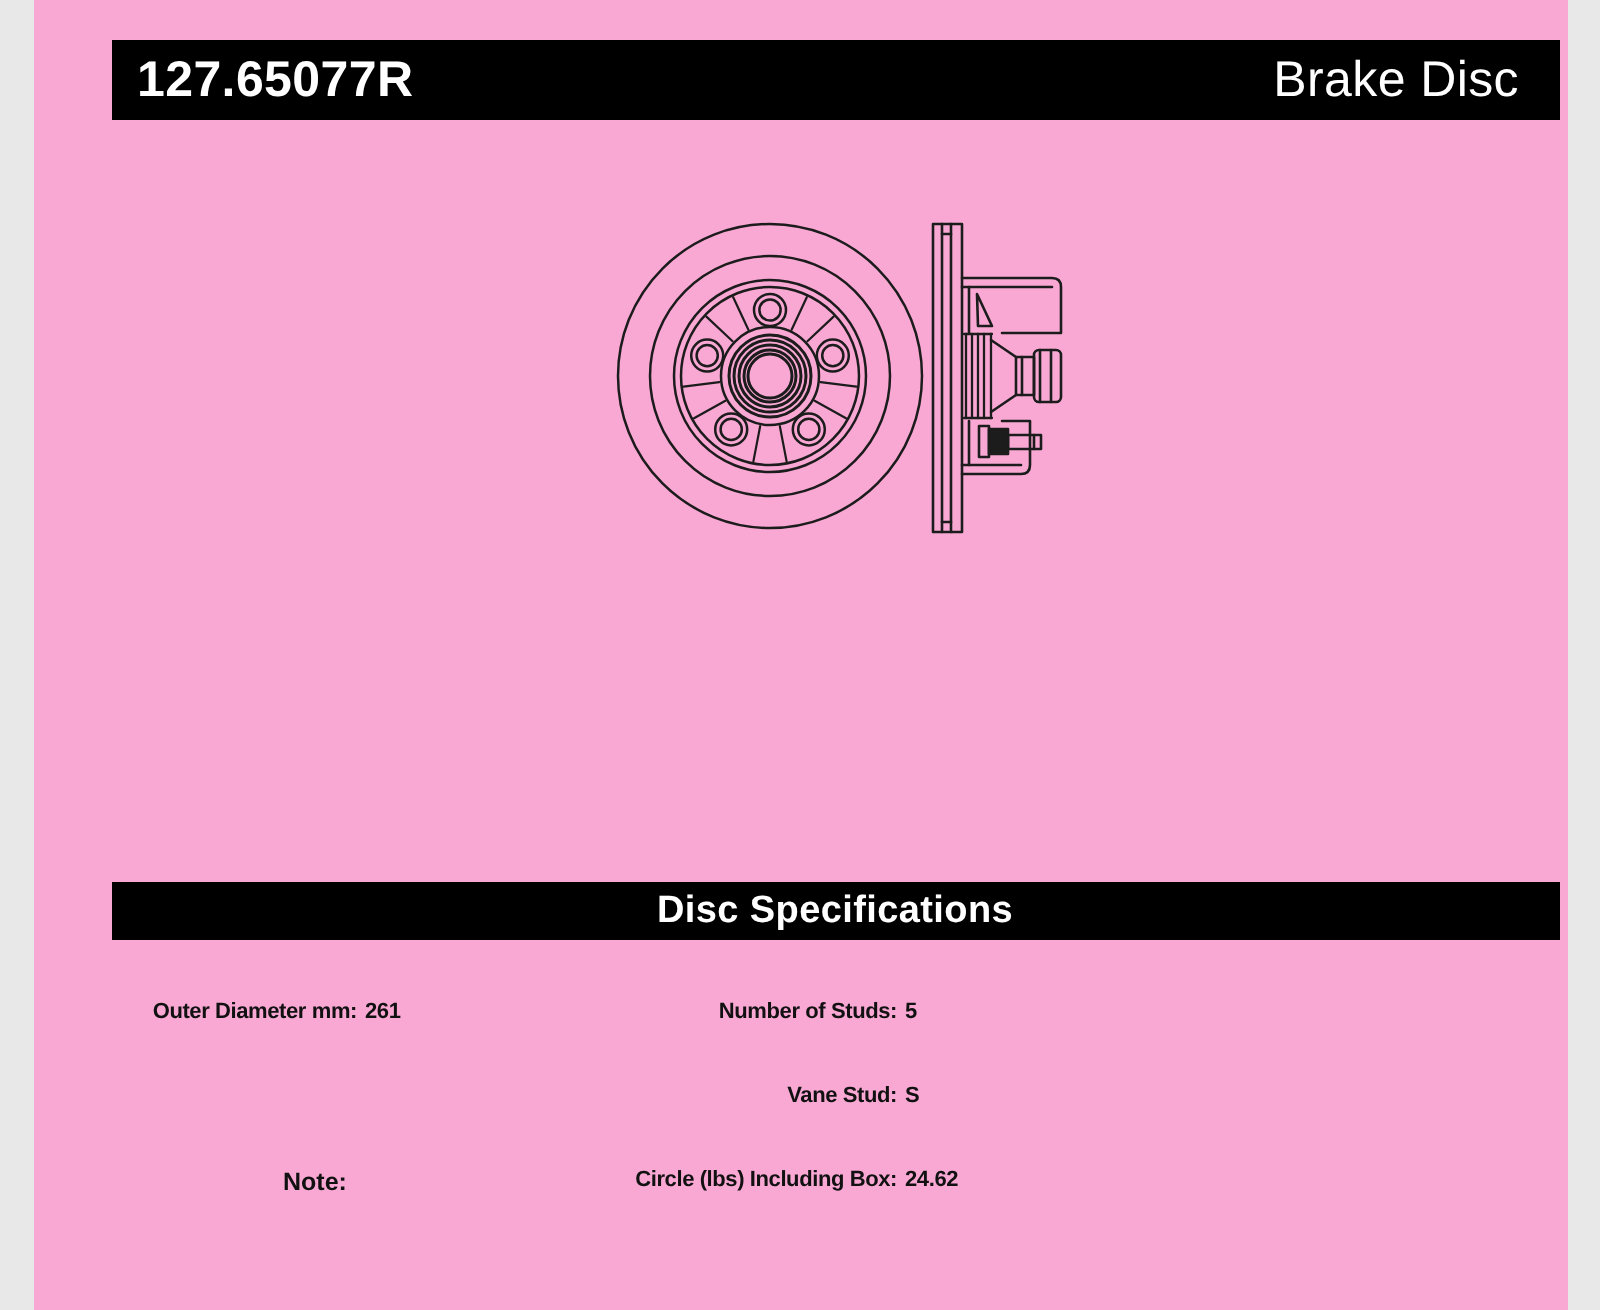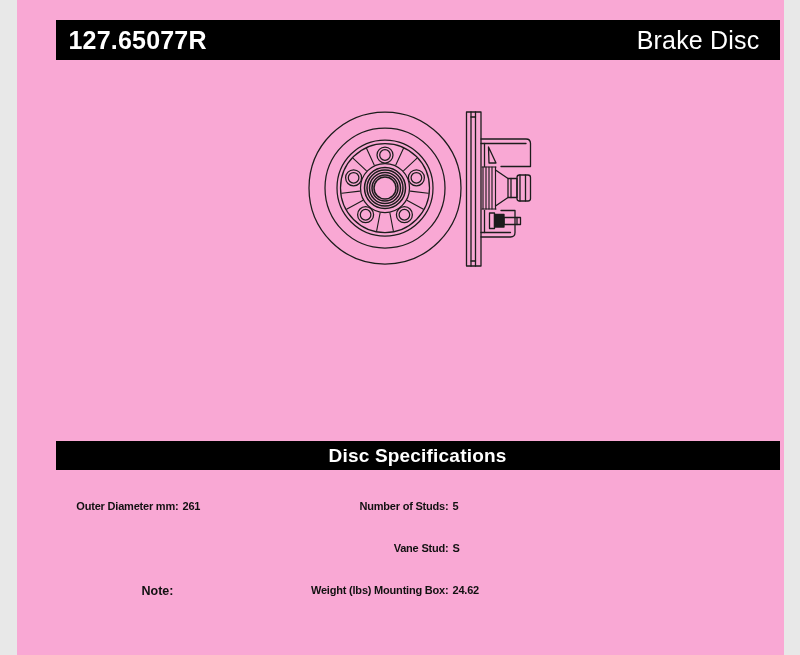--- a/index.html
+++ b/index.html
@@ -153,20 +153,20 @@
   </div>
 
   <div class="col col-mid">
     <div class="spec-row">
       <span class="spec-label">Number of Studs:</span><span class="spec-value">5</span>
     </div>
     <div class="spec-row">
       <span class="spec-label">Vane Stud:</span><span class="spec-value">S</span>
     </div>
     <div class="spec-row">
-      <span class="spec-label">Weight (lbs) Mounting Box:</span><span class="spec-value">24.62</span>
+      <span class="spec-label">Circle (lbs) Including Box:</span><span class="spec-value">24.62</span>
     </div>
   </div>
 
 
   <div class="note-label">Note:</div>
 
 </div>
 
 </body></html>

